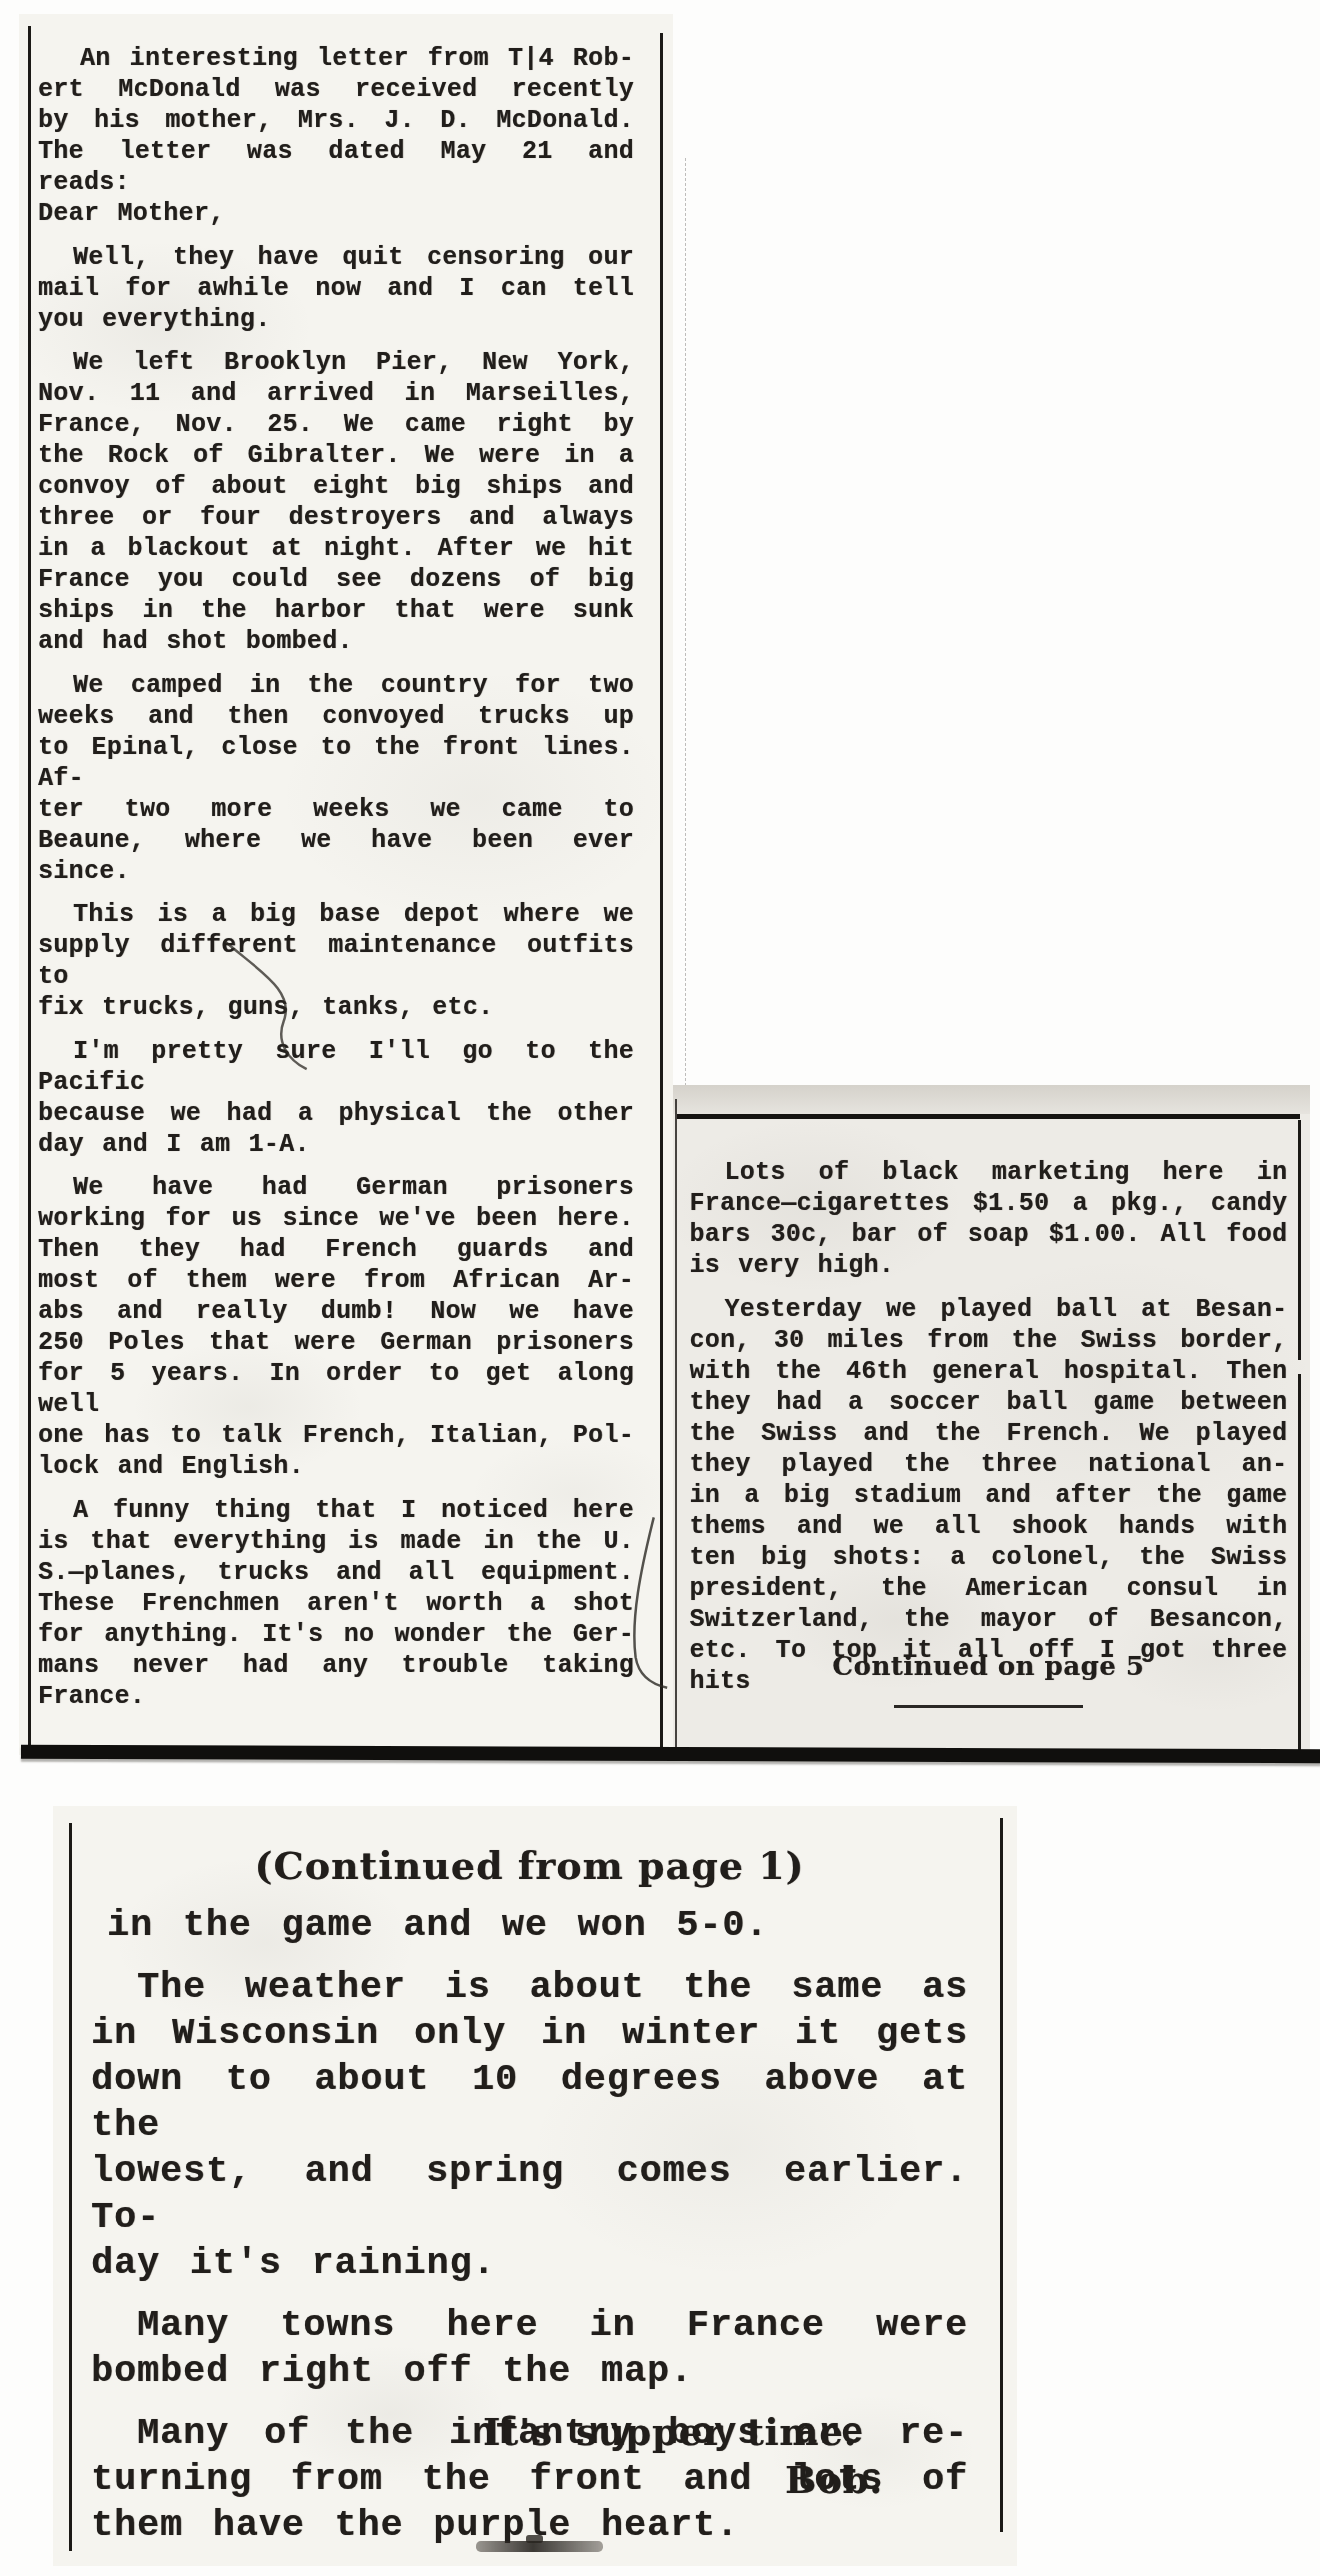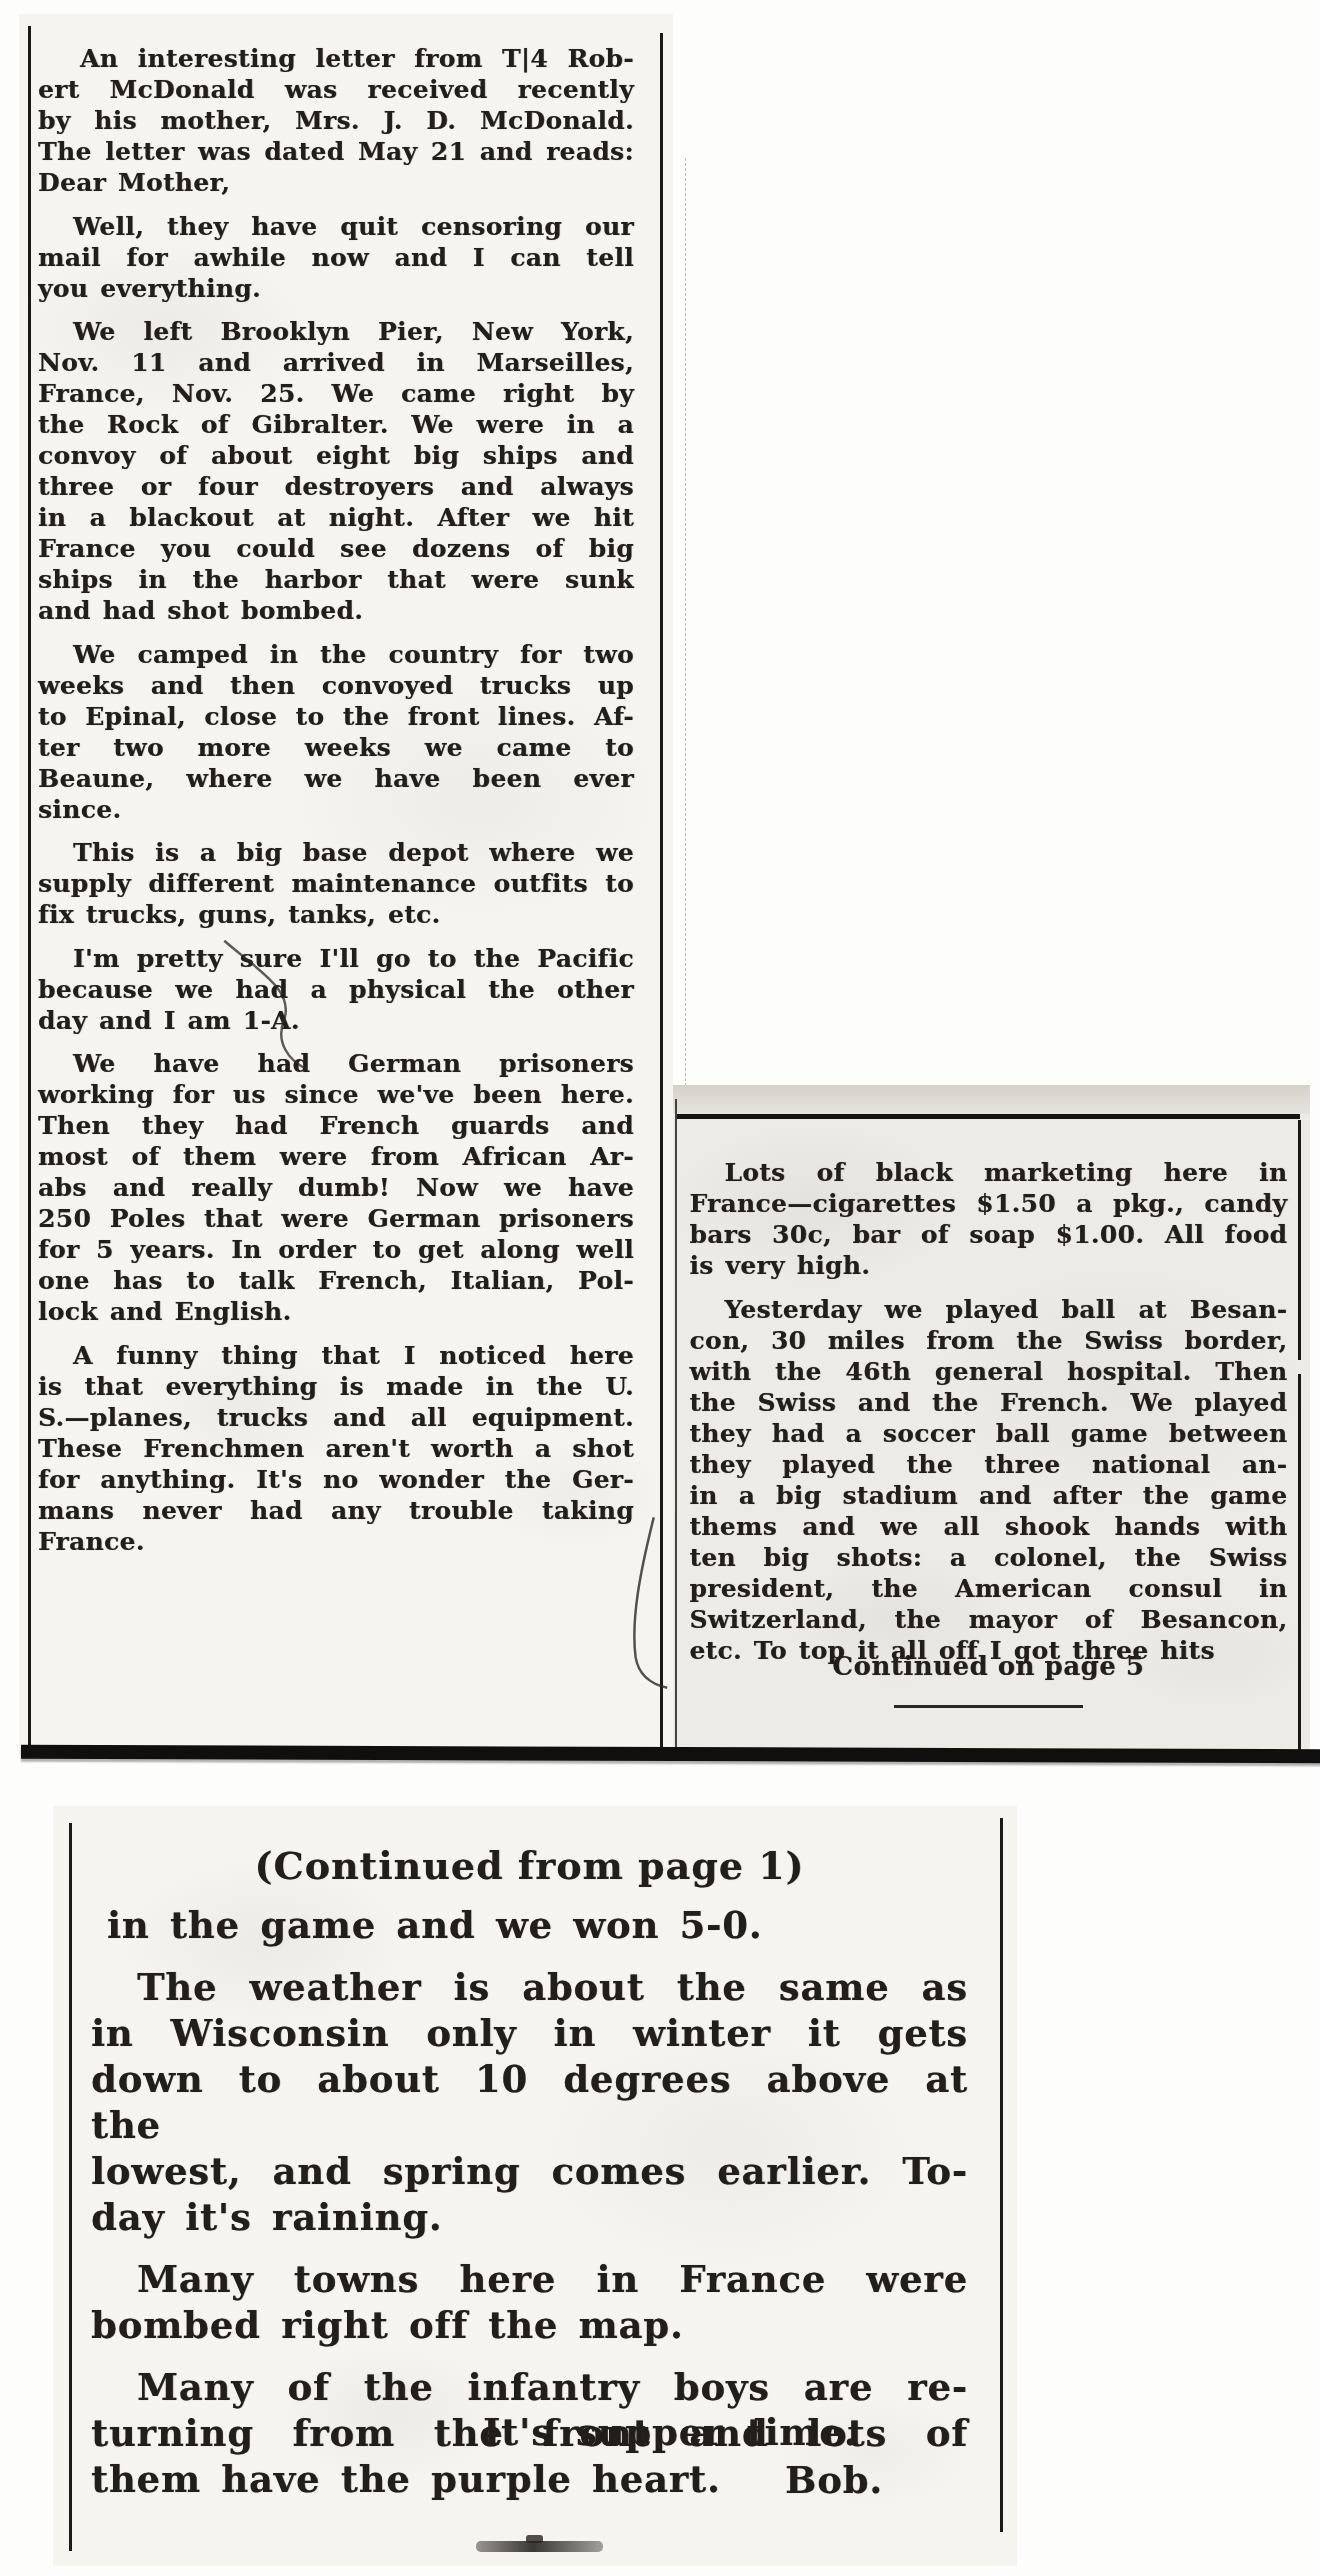--- a/index.html
+++ b/index.html
@@ -21,21 +21,21 @@
       radial-gradient(ellipse 192px 115px at 35% 80%, rgba(115,110,98,0.07), transparent 60%),
       radial-gradient(ellipse 173px 96px at 85% 85%, rgba(115,110,98,0.05), transparent 60%);
   }
   .clip-left   { left: 19px;  top: 14.4px;   width: 654px;  height: 1741px; }
   .clip-right  { left: 673px; top: 1085px; width: 637px;  height: 670px; background-color:#edebe6; }
   .clip-bottom { left: 53px;  top: 1806px; width: 964px; height: 760px; }
 
   .rule-v { position: absolute; background: #1b1916; width: 2.9px; }
   .rule-h { position: absolute; background: #161412; }
 
-  .col-text { position: absolute; font-weight: 700; }
+  .col-text { position: absolute; font-weight: 700; font-family: Liberation Mono, monospace; }
   .clip-left .col-text  { left: 19px; top: 29px; width: 596px; font-size: 25px; line-height: 31px; letter-spacing: 0.3px; word-spacing: 2.9px; }
   .clip-right .col-text { left: 16.4px; top: 72px; width: 598px; font-size: 25px; line-height: 31px; letter-spacing: 0.3px; word-spacing: 2.9px; }
   .clip-bottom .col-text{ left: 38px; top: 96px; width: 877px; font-size: 37px; line-height: 46px; letter-spacing: 0.8px; word-spacing: 6.7px; }
 
   .col-text, .continued-note, .clip-header, .closing-line, .signature-line {
     text-shadow: 0.4px 0.4px 0.7px rgba(32,26,20,0.55);
   }
 
   .para { margin: 0 0 0 0; }
   .clip-left .para + .para, .clip-right .para + .para { margin-top: 12.5px; }
@@ -185,22 +185,22 @@
         <div class="para">
           <div class="line">Lots of black marketing here in</div>
           <div class="line">France—cigarettes $1.50 a pkg., candy</div>
           <div class="line">bars 30c, bar of soap $1.00.  All food</div>
           <div class="line last">is very high.</div>
         </div>
         <div class="para">
           <div class="line">Yesterday we played ball at Besan-</div>
           <div class="line">con, 30 miles from the Swiss border,</div>
           <div class="line">with the 46th general hospital.  Then</div>
+          <div class="line">they had a soccer ball game between</div>
           <div class="line">the Swiss and the French. We played</div>
-          <div class="line">they had a soccer ball game between</div>
           <div class="line">they played the three national an-</div>
           <div class="line">in a big stadium and after the game</div>
           <div class="line">thems and we all shook hands with</div>
           <div class="line">ten big shots: a colonel, the Swiss</div>
           <div class="line">president, the American consul in</div>
           <div class="line">Switzerland, the mayor of Besancon,</div>
           <div class="line last">etc.  To top it all off I got three hits</div>
         </div>
       </div>
     <div class="continued-note">Continued on page 5</div>

